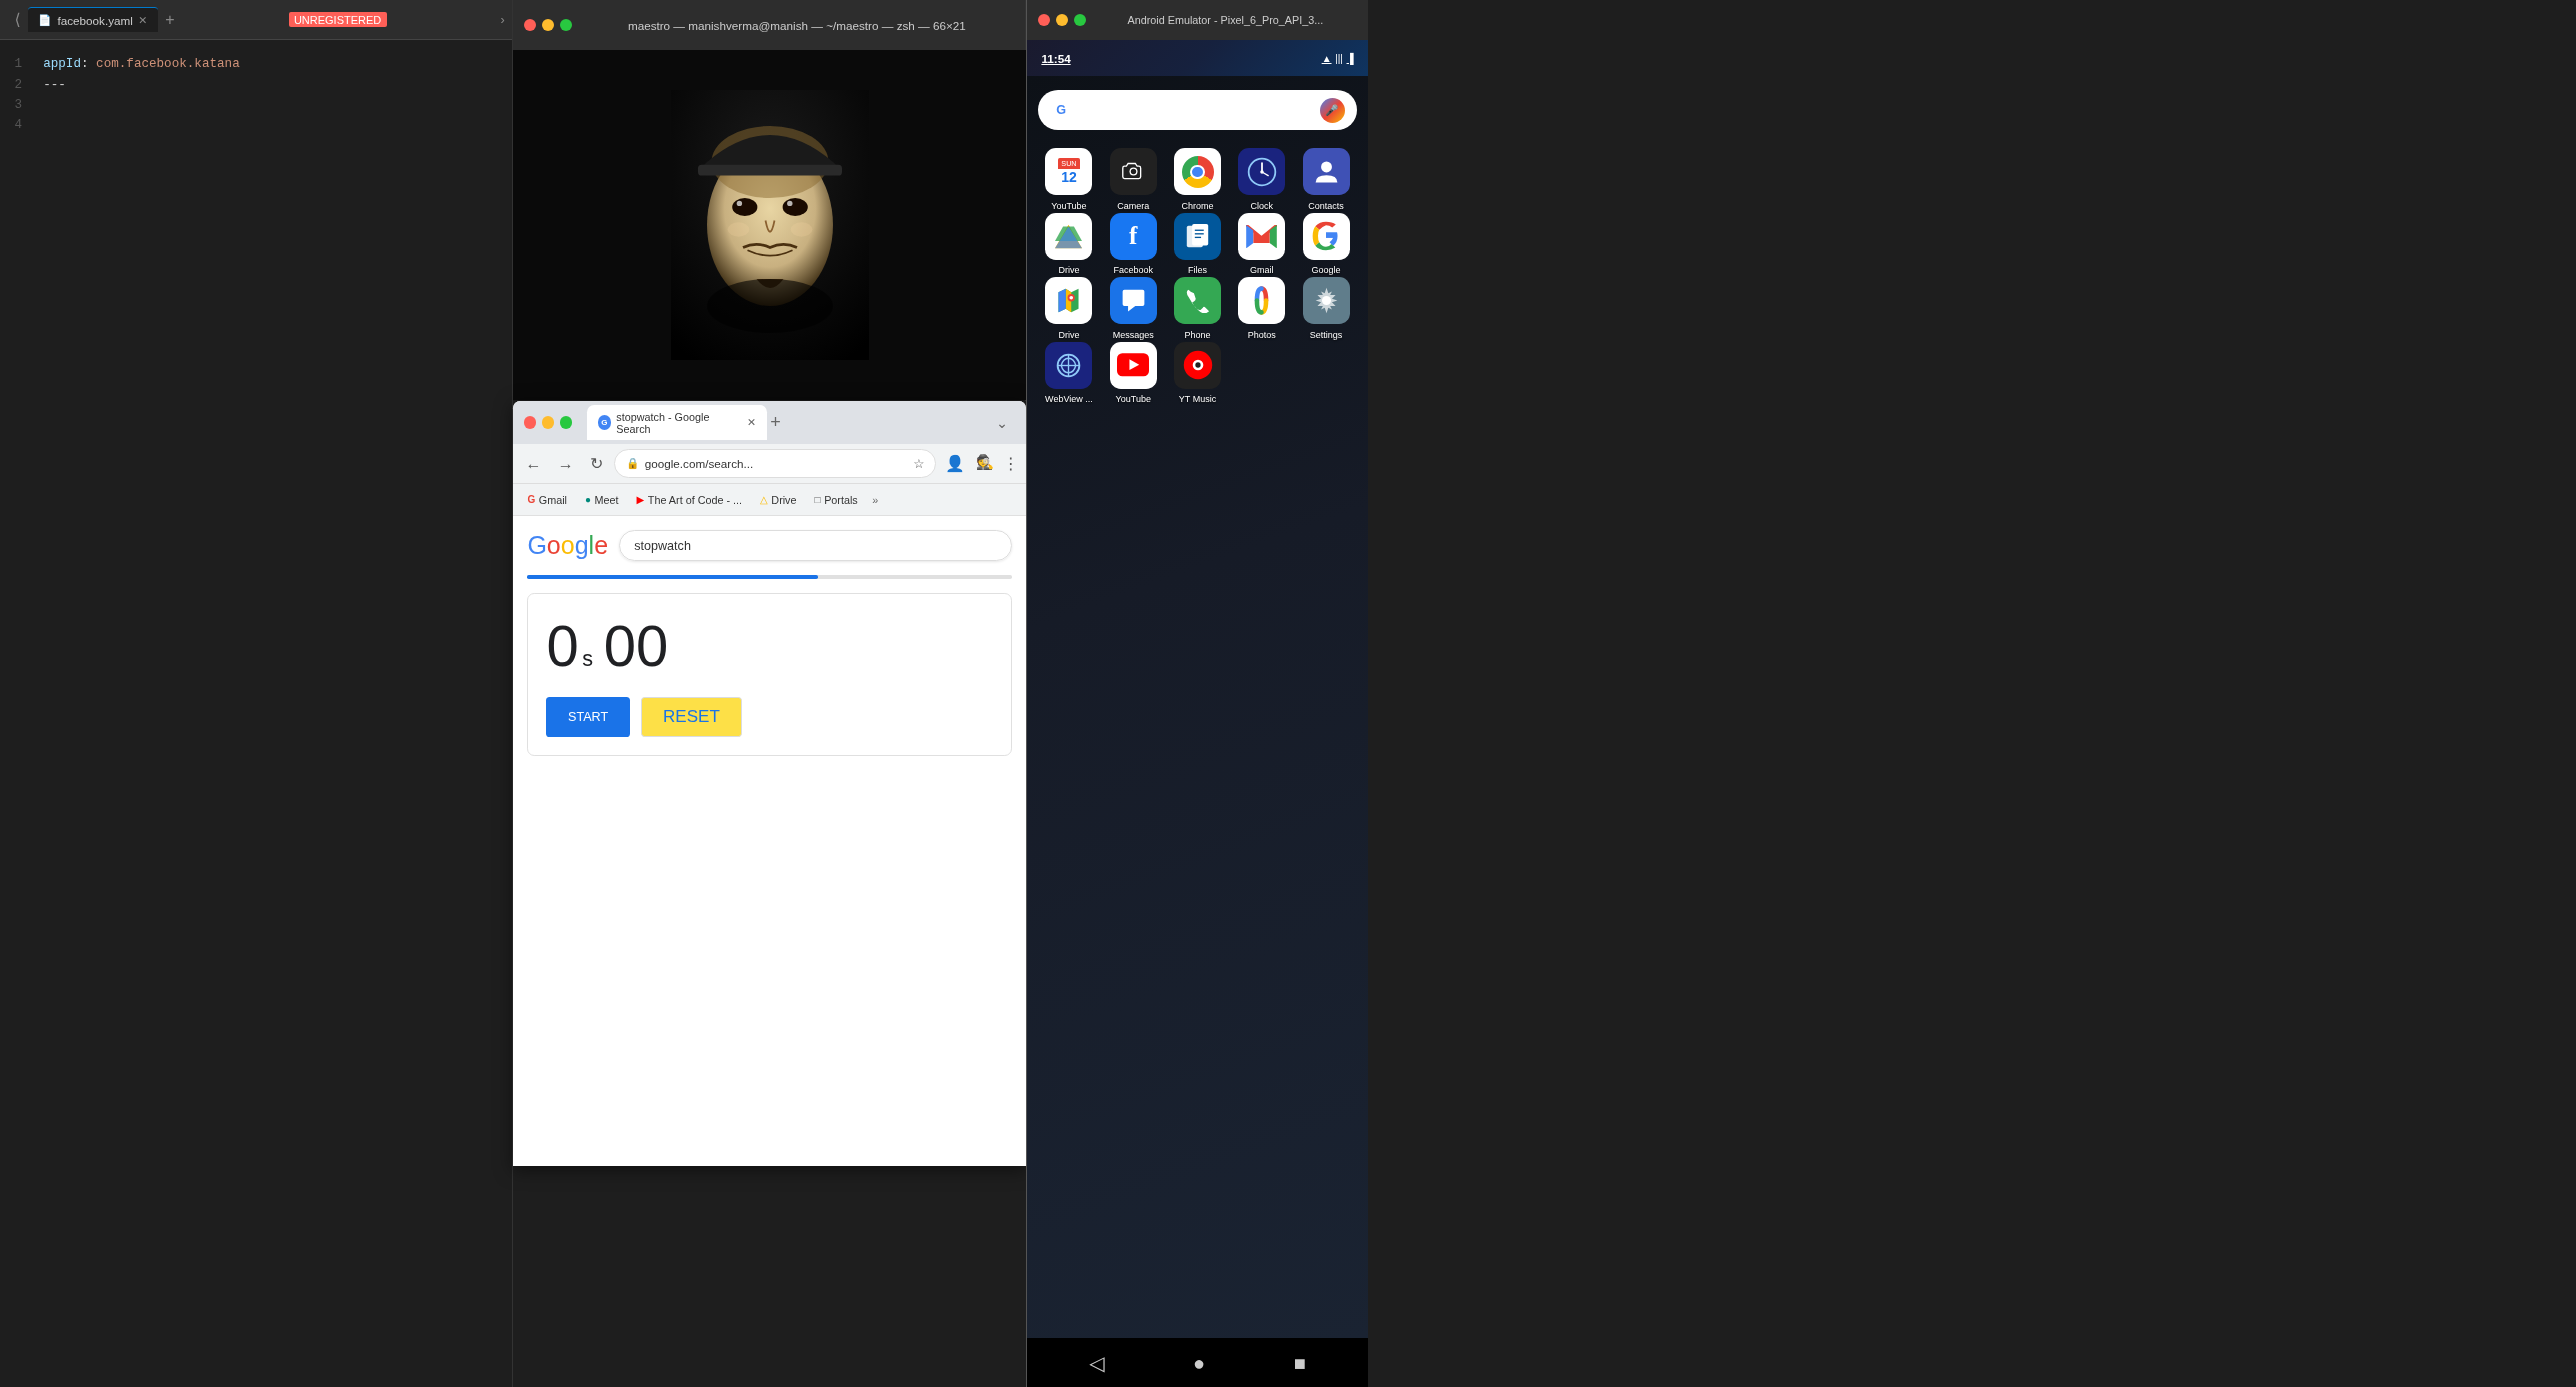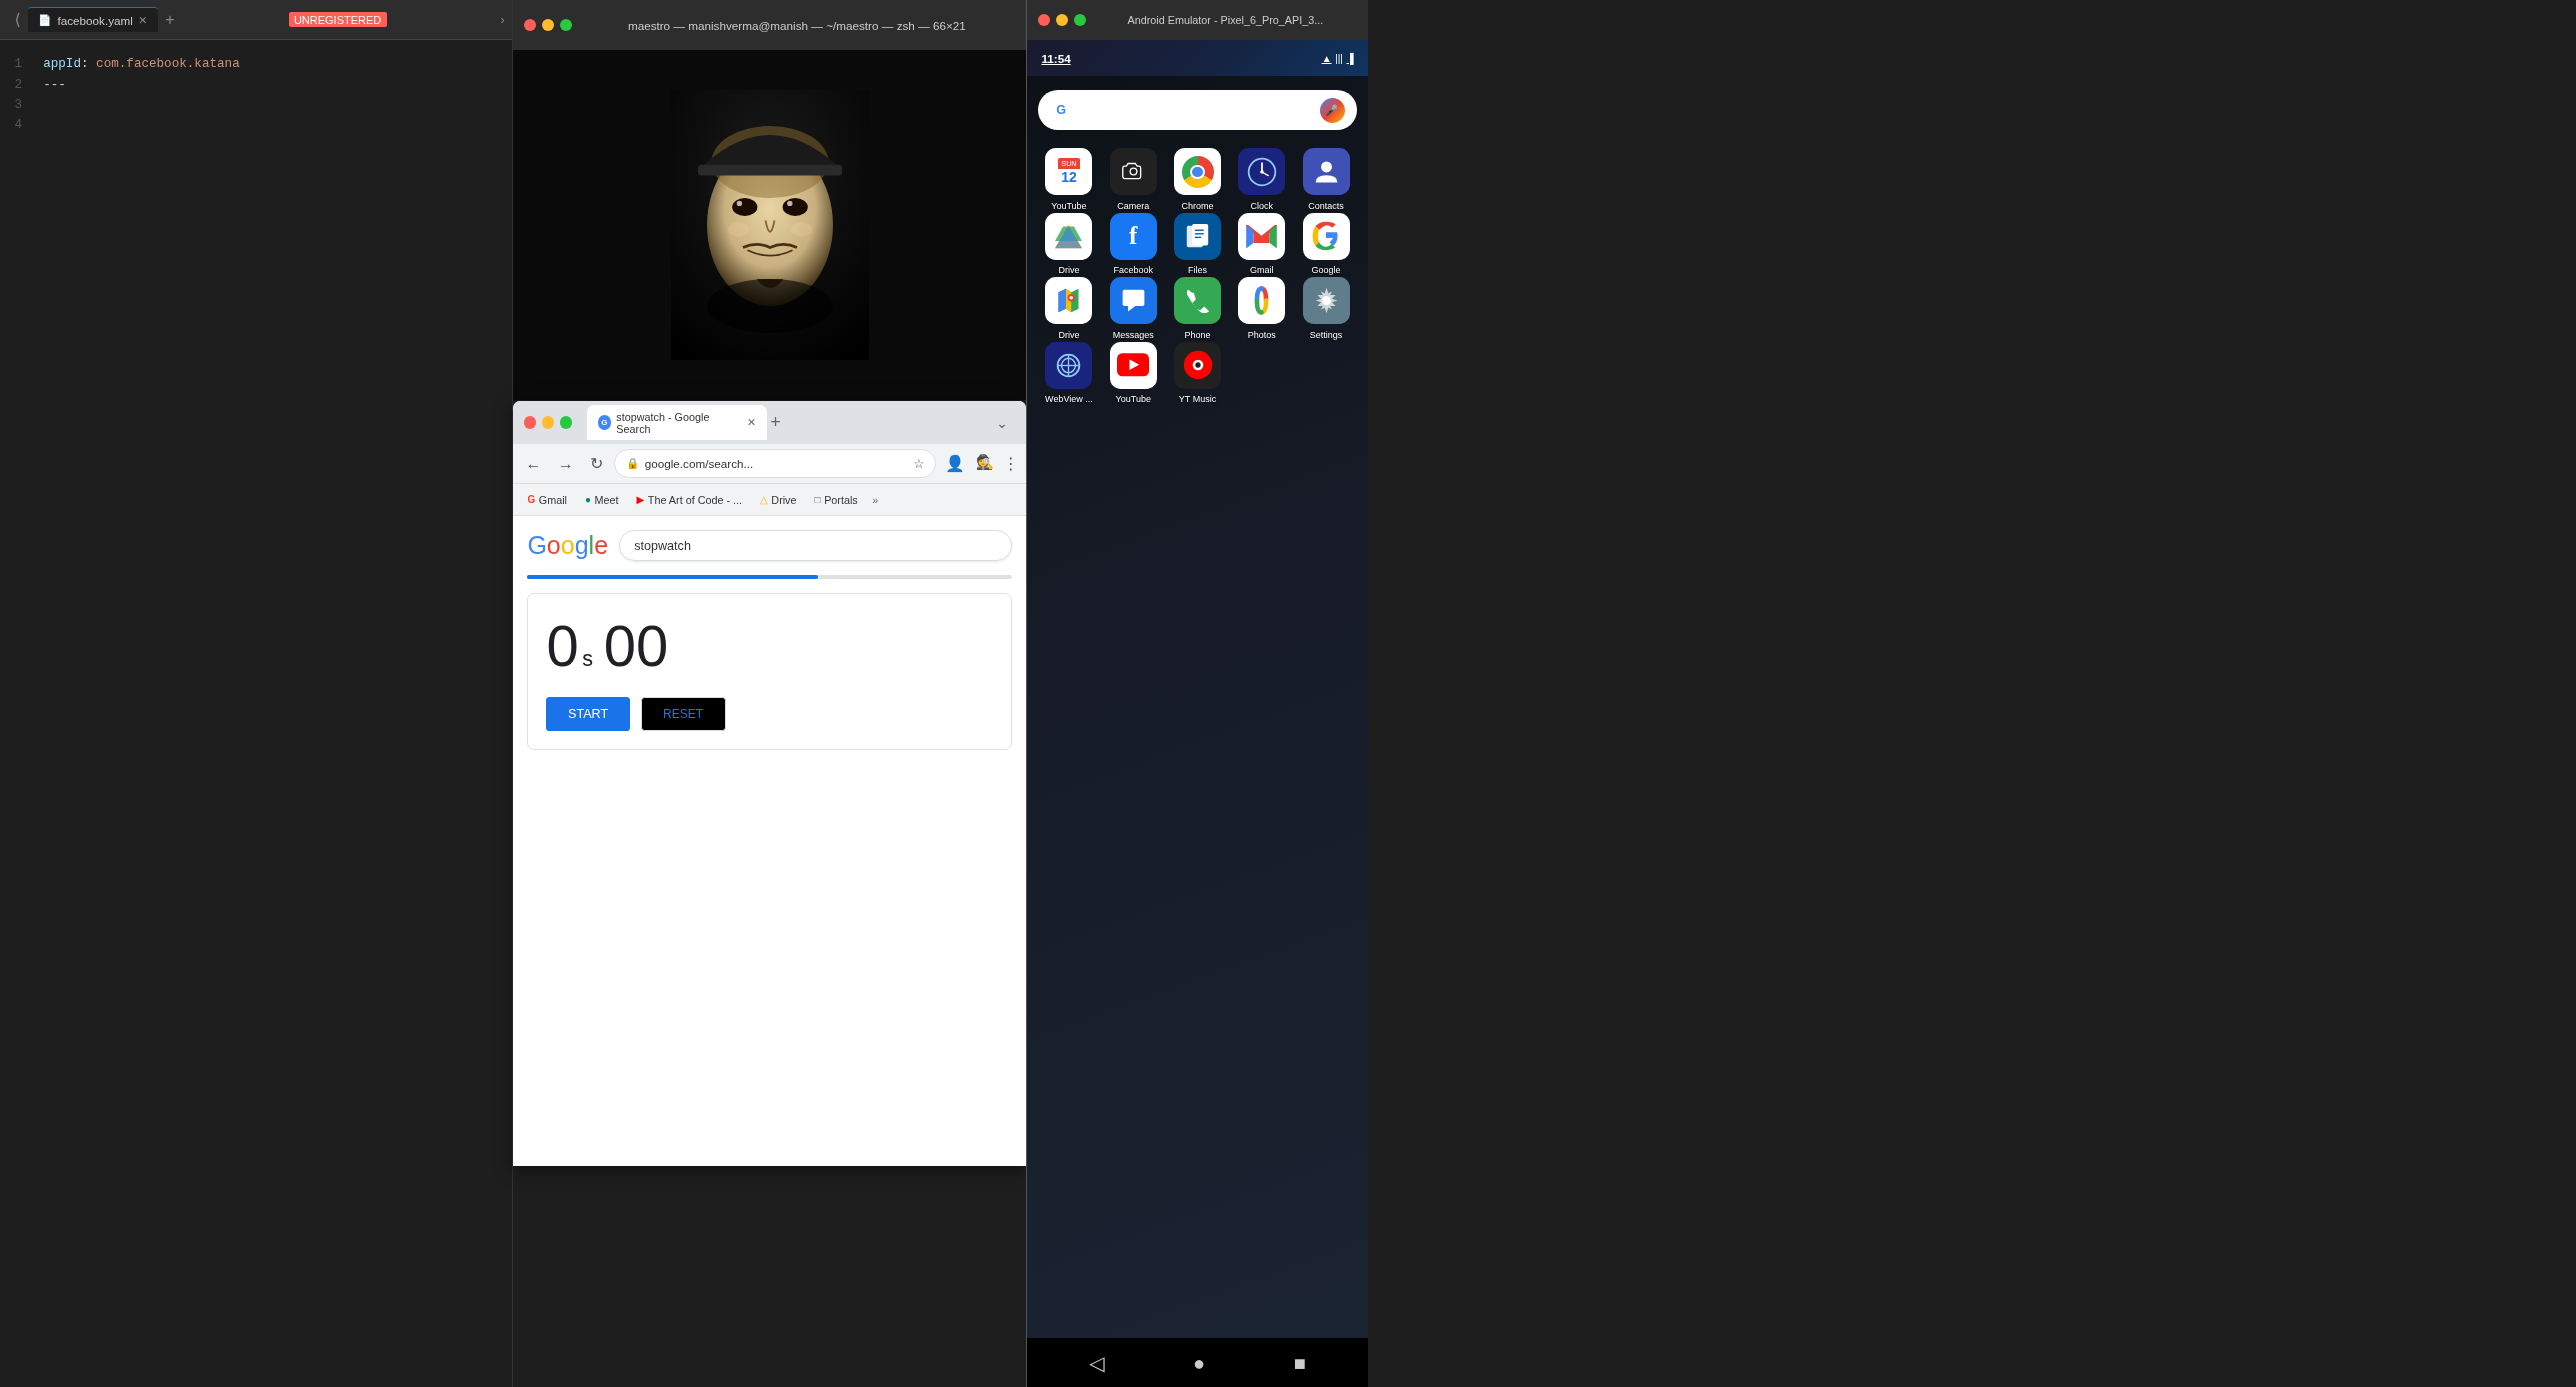--- a/index.html
+++ b/index.html
@@ -339,26 +339,26 @@
       background: #1a73e8;
       color: white;
       border: none;
       border-radius: 3.6px;
       padding: 9px 21.6px;
       font-size: 12.6px;
       font-weight: 500;
       cursor: pointer;
     }
     .btn-reset {
-      background: #000000;
+      background: #fde047;
       color: #1a73e8;
       border: 0.9px solid #dadce0;
       border-radius: 3.6px;
       padding: 9px 21.6px;
-      font-size: 12px;
+      font-size: 17px;
       font-weight: 500;
       cursor: pointer;
     }
 
     
     .emulator-panel {
       position: absolute;
       left: 1026px; top: 0;
       width: 342px;
       height: 1388px;

